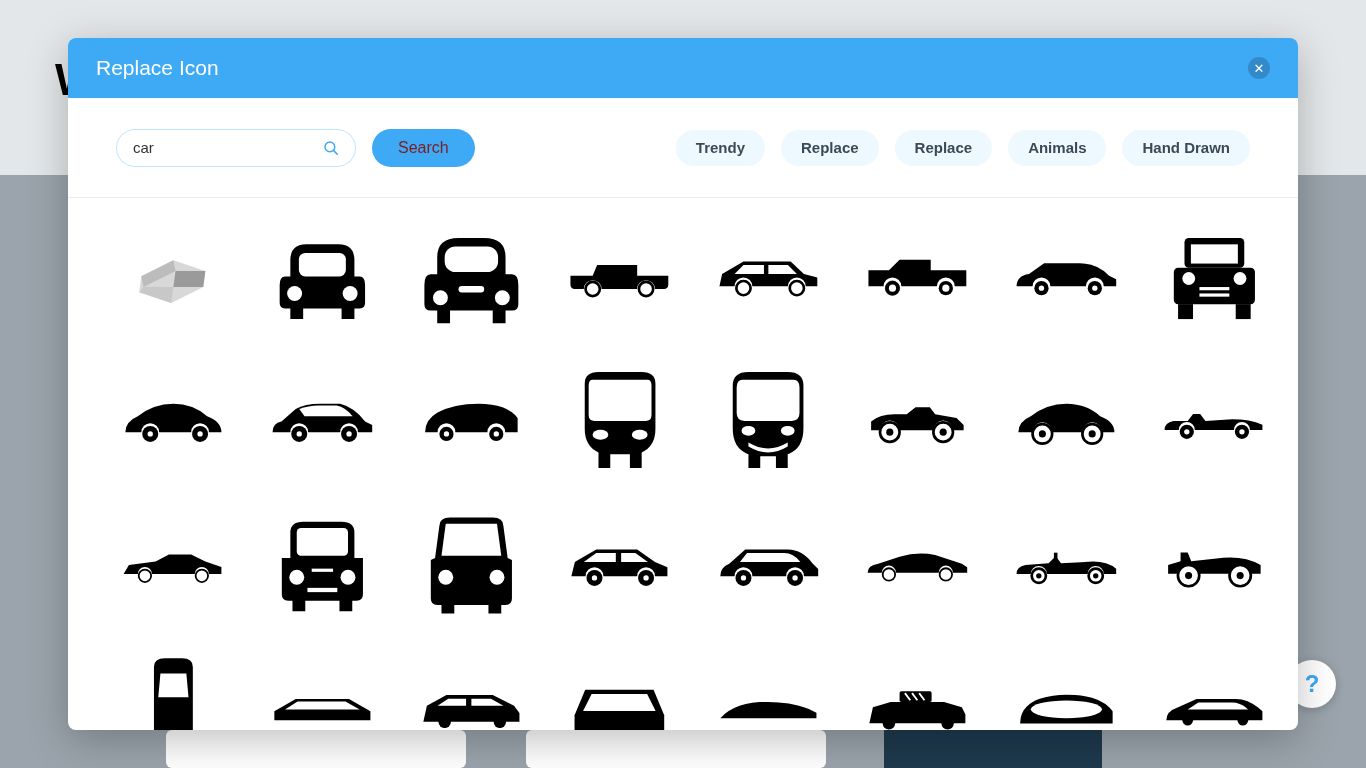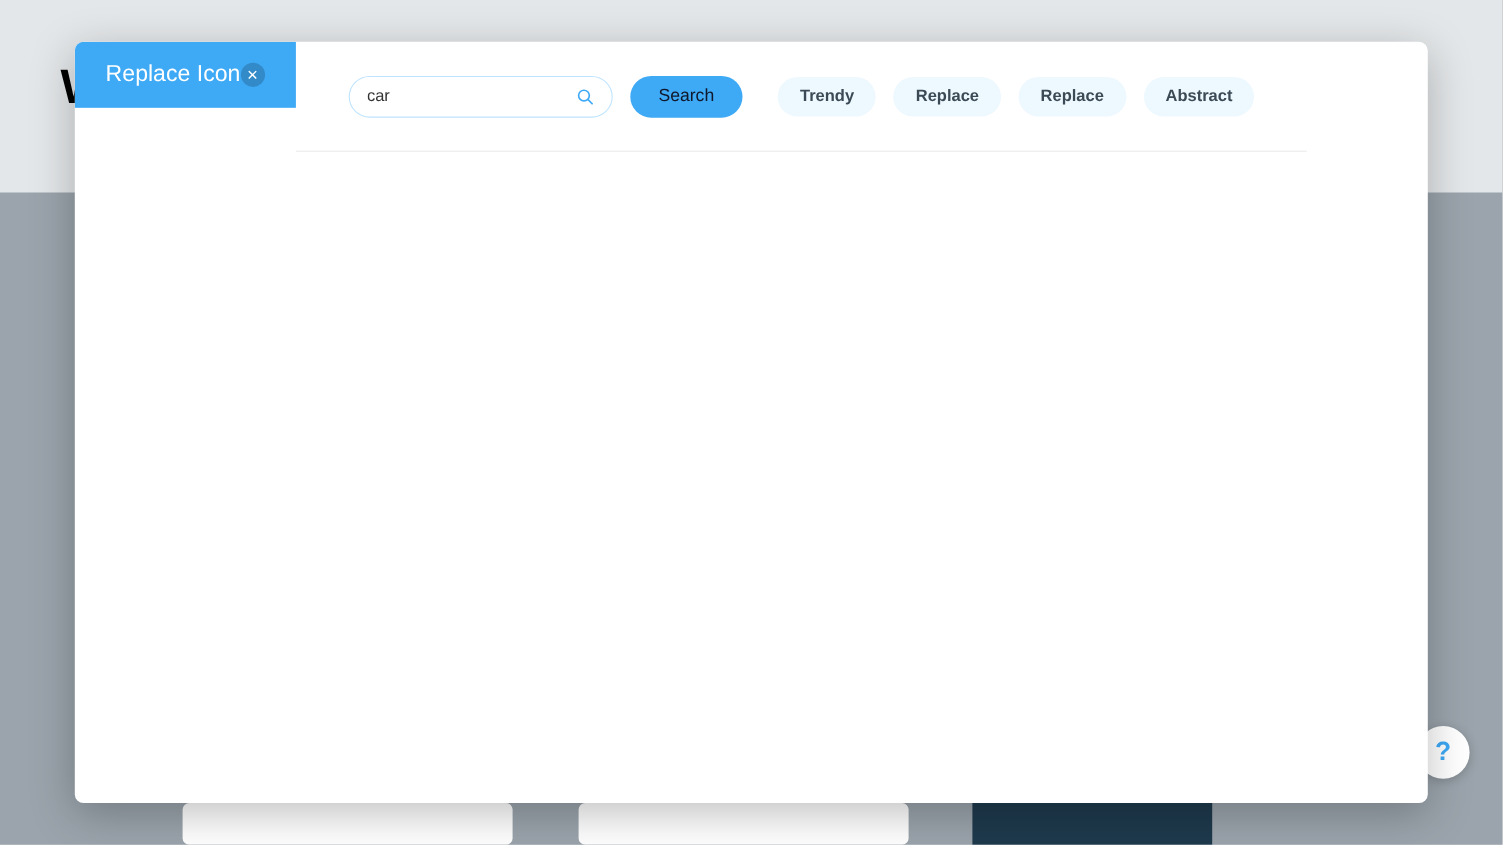--- a/index.html
+++ b/index.html
@@ -8,21 +8,21 @@
 
   .bg-top { position: absolute; top: 0; left: 0; right: 0; height: 175px; background: #e4e7e9; }
   .bg-logo { position: absolute; top: 55px; left: 55px; font-size: 44px; font-weight: 700; color: #000; }
   .bg-card { position: absolute; background: #fff; border-radius: 6px; }
   .bg-dark { position: absolute; background: #1e3a4d; }
 
   .modal {
     position: absolute; left: 68px; top: 38px; right: 68px; bottom: 38px;
     background: #fff; border-radius: 8px; overflow: hidden;
     box-shadow: 0 10px 40px rgba(0,0,0,0.25);
-    display: flex; flex-direction: row;
+    display: flex; flex-direction: column;
   }
   .modal-header {
     background: #3ea9f5; color: #fff; height: 60px;
     display: flex; align-items: center; padding: 0 28px;
     justify-content: space-between;
   }
   .modal-title { font-size: 21px; font-weight: 400; }
   .close-btn {
     width: 22px; height: 22px; border-radius: 50%; background: rgba(0,0,0,0.18);
     display: flex; align-items: center; justify-content: center; cursor: pointer;
@@ -38,21 +38,21 @@
   .search-input {
     width: 240px; height: 38px; border: 1px solid #bfe4ff; border-radius: 19px;
     padding: 0 46px 0 16px; font-size: 15px; color: #333; outline: none;
   }
   .search-icon-in {
     position: absolute; right: 16px; top: 50%; transform: translateY(-50%);
     width: 18px; height: 18px; pointer-events: none;
   }
   .search-btn {
     height: 38px; padding: 0 26px; border-radius: 19px; background: #3ea9f5;
-    color: #0f172a; border: none; font-size: 16px; cursor: pointer;
+    color: #7f1d1d; border: none; font-size: 16px; cursor: pointer;
   }
   .spacer { flex: 1; }
   .chip {
     height: 36px; padding: 0 20px; border-radius: 18px; background: #eef8ff;
     color: #3b4a55; font-size: 15px; display: flex; align-items: center;
     cursor: pointer; border: none; font-weight: bold;
   }
 
   .gallery {
     flex: 1; overflow-y: scroll; padding: 24px 30px 10px 52px;
@@ -99,21 +99,22 @@
       <svg class="search-icon-in" viewBox="0 0 24 24" fill="none" stroke="#3ea9f5" stroke-width="2">
         <circle cx="10.5" cy="10.5" r="6.5"></circle>
           <line x1="21" y1="21" x2="15.2" y2="15.2"></line>
       </svg>
     </div>
     <button class="search-btn">Search</button>
     <div class="spacer"></div>
     <button class="chip">Trendy</button>
     <button class="chip">Replace</button>
     <button class="chip">Replace</button>
-    <button class="chip">Abstract</button>
+    <button class="chip">Animals</button>
+    <button class="chip">Hand Drawn</button>
   </div>
 
   <div class="gallery">
 
     <div class="row">
       <div class="cell">
         <svg viewBox="0 0 100 70">
             <g>
               <polygon points="20,35 50,20 80,30 78,45 48,60 18,50" fill="#d8d8d8"></polygon>
               <polygon points="20,35 50,20 52,30 22,45" fill="#bcbcbc"></polygon>

